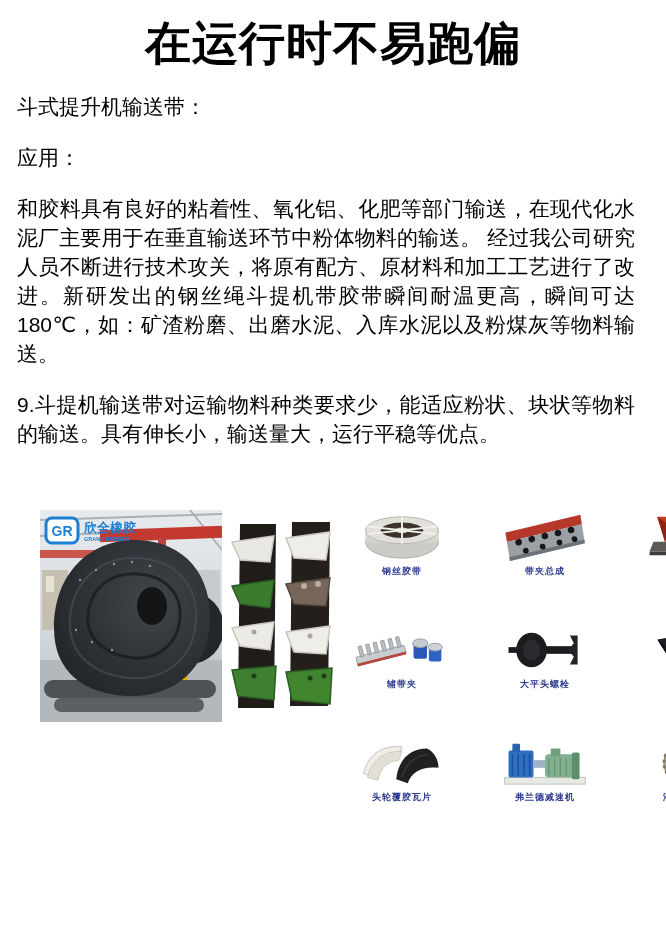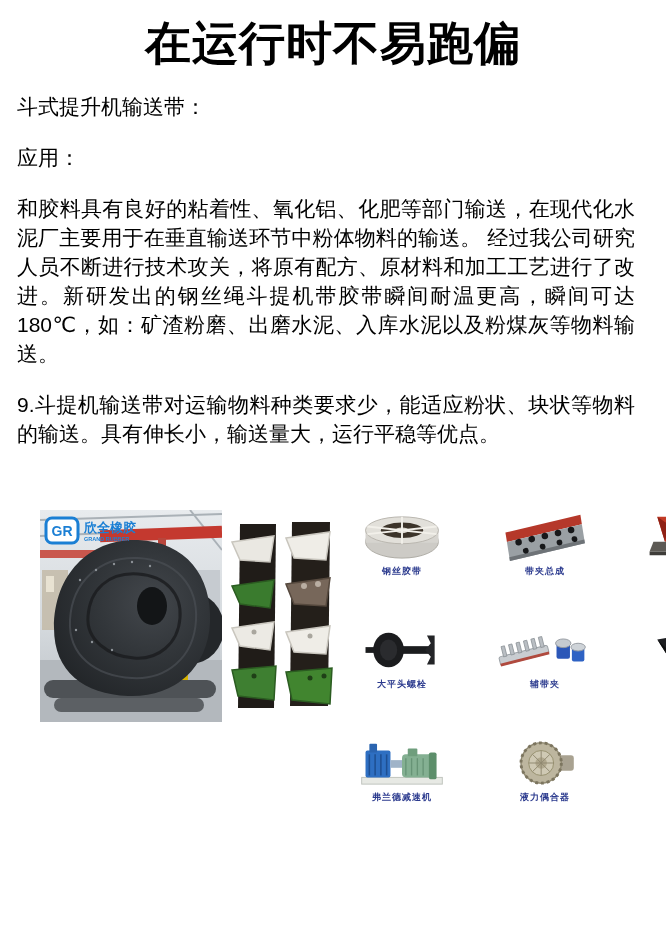--- a/index.html
+++ b/index.html
@@ -235,32 +235,20 @@
               <rect x="68" y="18" width="8" height="5" rx="1"></rect>
           </g>
           <polygon points="14,30 86,30 90,40 10,40" fill="#5d5a55"></polygon>
           <polygon points="10,40 90,40 90,44 10,44" fill="#3e3c39"></polygon>
         </svg>
         <div class="product-caption">料 斗</div>
       </div>
 
       <div class="product-cell">
         <svg class="product-thumb" viewBox="0 0 100 50">
-          <ellipse cx="36" cy="25" rx="16" ry="18" fill="#1b1c1e"></ellipse>
-          <ellipse cx="36" cy="25" rx="9" ry="11" fill="#2a2b2e"></ellipse>
-          <rect x="20" y="22" width="-8" height="6" fill="#1b1c1e"></rect>
-          <rect x="12" y="22" width="10" height="6" fill="#1b1c1e"></rect>
-          <rect x="50" y="21" width="28" height="8" fill="#1b1c1e"></rect>
-          <path d="M76,10 L84,10 L84,40 L76,40 L80,32 L74,25 L80,18 Z" fill="#232427"></path>
-        </svg>
-        <div class="product-caption">大平头螺栓</div>
-      </div>
-
-      <div class="product-cell">
-        <svg class="product-thumb" viewBox="0 0 100 50">
           <g transform="rotate(-14 28 30)">
             <rect x="2" y="26" width="52" height="9" rx="2" fill="#c9cdd1" stroke="#9aa0a5" stroke-width="1"></rect>
             <rect x="2" y="33" width="52" height="3" fill="#b04a3e"></rect>
             <g fill="#b9bec3" stroke="#8d9398" stroke-width="0.8">
               <rect x="7" y="16" width="3.6" height="11"></rect>
                 <rect x="15" y="16" width="3.6" height="11"></rect>
               <rect x="23" y="16" width="3.6" height="11"></rect>
                 <rect x="31" y="16" width="3.6" height="11"></rect>
               <rect x="39" y="16" width="3.6" height="11"></rect>
                 <rect x="47" y="16" width="3.6" height="11"></rect>
@@ -271,29 +259,50 @@
             <ellipse cx="69" cy="18" rx="8" ry="4.5" fill="#c6cbd0" stroke="#969ca2" stroke-width="1"></ellipse>
             <rect x="78" y="22" width="13" height="15" rx="2" fill="#2e62c4"></rect>
             <ellipse cx="84.5" cy="22" rx="7.5" ry="4" fill="#ced3d8" stroke="#969ca2" stroke-width="1"></ellipse>
           </g>
         </svg>
         <div class="product-caption">辅带夹</div>
       </div>
 
       <div class="product-cell">
         <svg class="product-thumb" viewBox="0 0 100 50">
+          <ellipse cx="36" cy="25" rx="16" ry="18" fill="#1b1c1e"></ellipse>
+          <ellipse cx="36" cy="25" rx="9" ry="11" fill="#2a2b2e"></ellipse>
+          <rect x="20" y="22" width="-8" height="6" fill="#1b1c1e"></rect>
+          <rect x="12" y="22" width="10" height="6" fill="#1b1c1e"></rect>
+          <rect x="50" y="21" width="28" height="8" fill="#1b1c1e"></rect>
+          <path d="M76,10 L84,10 L84,40 L76,40 L80,32 L74,25 L80,18 Z" fill="#232427"></path>
+        </svg>
+        <div class="product-caption">大平头螺栓</div>
+      </div>
+
+      <div class="product-cell">
+        <svg class="product-thumb" viewBox="0 0 100 50">
           <polygon points="18,14 76,4 90,26 32,36" fill="#1e1f22"></polygon>
           <polygon points="18,14 32,36 34,30" fill="#0e0f10"></polygon>
           <ellipse cx="56" cy="19" rx="10" ry="5.5" fill="#2c2d31"></ellipse>
           <rect x="46" y="33" width="15" height="12" rx="2" fill="#141517"></rect>
           <ellipse cx="53.5" cy="45" rx="7.5" ry="3" fill="#1c1d1f"></ellipse>
         </svg>
         <div class="product-caption">输送量大</div>
       </div>
 
+      <div class="product-cell">
+        <svg class="product-thumb" viewBox="0 0 100 50">
+          <path d="M10,36 C14,16 30,6 50,8 L46,20 C34,20 24,28 22,40 Z" fill="#efede6" stroke="#c5c2ba" stroke-width="1"></path>
+          <path d="M14,40 C18,22 32,12 50,13 L47,22 C36,23 27,30 25,43 Z" fill="#e2dfd6" stroke="#c5c2ba" stroke-width="0.8"></path>
+          <path d="M44,42 C46,22 58,10 76,10 C84,14 88,22 88,30 C72,28 60,34 56,46 Z" fill="#1f2022"></path>
+          <path d="M50,40 C54,26 62,18 76,16" fill="none" stroke="#3a3b3e" stroke-width="1.4"></path>
+        </svg>
+        <div class="product-caption">头轮覆胶瓦片</div>
+      </div>
 
       <div class="product-cell">
         <svg class="product-thumb" viewBox="0 0 100 50">
           <rect x="8" y="40" width="84" height="7" fill="#e7e9e4" stroke="#bfc3bd" stroke-width="1"></rect>
           <rect x="12" y="12" width="26" height="28" rx="2" fill="#2e6fc2"></rect>
           <rect x="16" y="5" width="8" height="9" rx="1" fill="#2a64b0"></rect>
           <g stroke="#1e4f92" stroke-width="1.6">
               <line x1="16" y1="16" x2="16" y2="38"></line>
               <line x1="22" y1="16" x2="22" y2="38"></line>
               <line x1="28" y1="16" x2="28" y2="38"></line>

